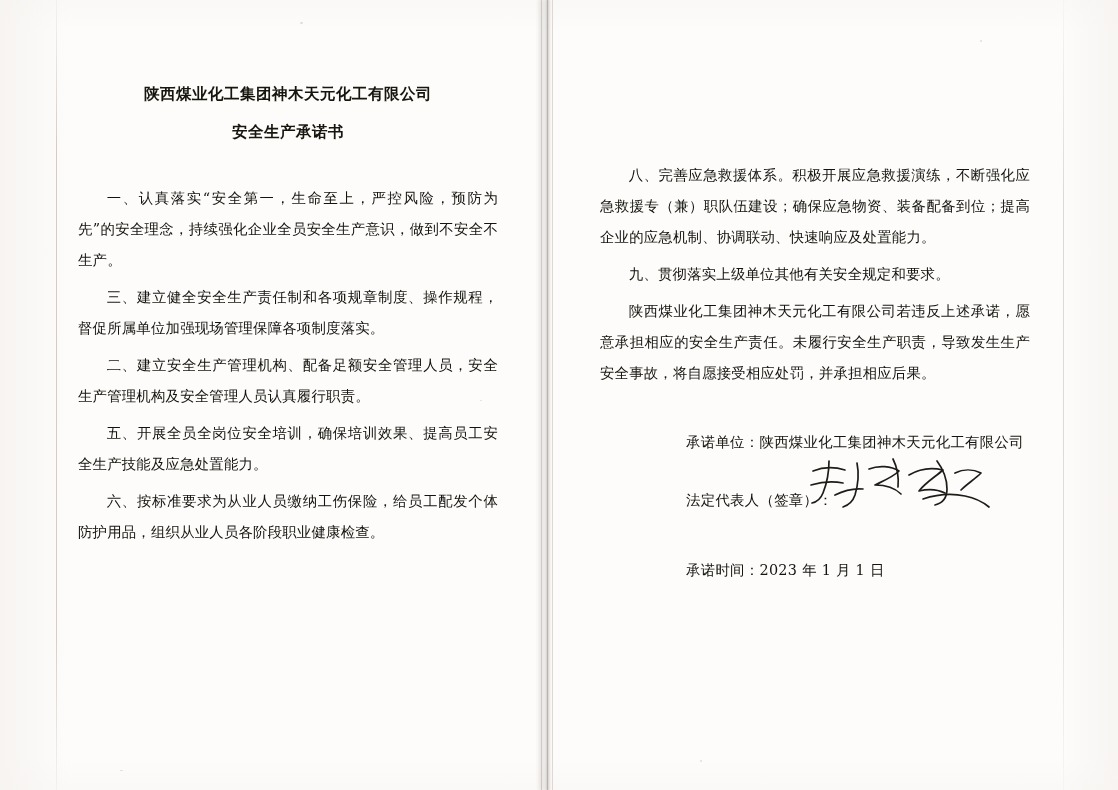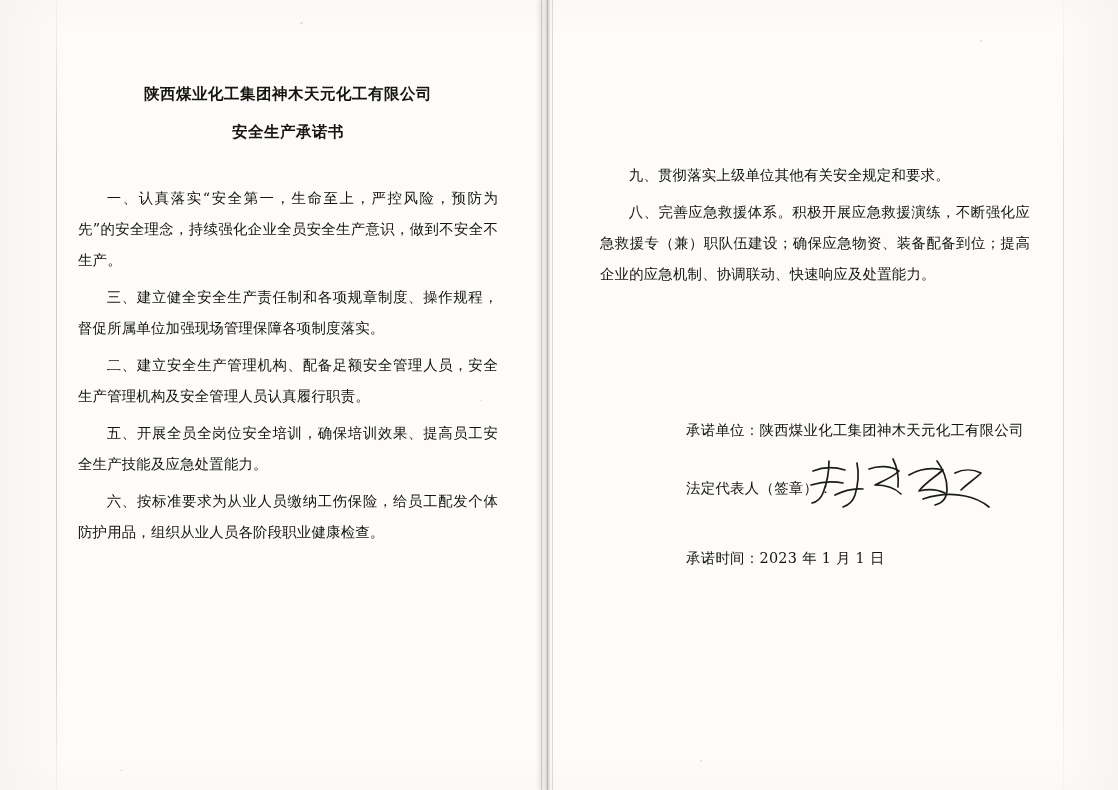--- a/index.html
+++ b/index.html
@@ -99,21 +99,21 @@
     left: 600px;
     top: 415px;
     width: 430px;
   }
   .sign-line {
     font-size: 14.4px;
     line-height: 30px;
     color: #14140e;
     letter-spacing: 0.3px;
   }
-  .sign-indent { padding-left: 86px; }
+  .sign-indent { padding-left: 86px; margin-top: 12px; }
   .sign-rep { padding-left: 86px; margin-top: 28px; position: relative; }
   .sign-date { padding-left: 86px; margin-top: 40px; }
 
   .signature {
     position: absolute;
     left: 805px;
     top: 455px;
     width: 190px;
     height: 60px;
     pointer-events: none;
@@ -155,22 +155,23 @@
 
     <p class="para">一、认真落实“安全第一，生命至上，严控风险，预防为先”的安全理念，持续强化企业全员安全生产意识，做到不安全不生产。</p>
     <p class="para">三、建立健全安全生产责任制和各项规章制度、操作规程，督促所属单位加强现场管理保障各项制度落实。</p>
     <p class="para">二、建立安全生产管理机构、配备足额安全管理人员，安全生产管理机构及安全管理人员认真履行职责。</p>
     <p class="para">五、开展全员全岗位安全培训，确保培训效果、提高员工安全生产技能及应急处置能力。</p>
     <p class="para">六、按标准要求为从业人员缴纳工伤保险，给员工配发个体防护用品，组织从业人员各阶段职业健康检查。</p>
 
   </div>
 
   <div class="rt-block">
+    <p class="para">八、完善应急救援体系。积极开展应急救援演练，不断强化应急救援专（兼）职队伍建设；确保应急物资、装备配备到位；提高企业的应急机制、协调联动、快速响应及处置能力。</p>
     <p class="para">九、贯彻落实上级单位其他有关安全规定和要求。</p>
-    <p class="para">八、完善应急救援体系。积极开展应急救援演练，不断强化应急救援专（兼）职队伍建设；确保应急物资、装备配备到位；提高企业的应急机制、协调联动、快速响应及处置能力。</p>
+    <p class="para">陕西煤业化工集团神木天元化工有限公司若违反上述承诺，愿意承担相应的安全生产责任。未履行安全生产职责，导致发生生产安全事故，将自愿接受相应处罚，并承担相应后果。</p>
   </div>
 
   <div class="sign-block">
     <div class="sign-line sign-indent">
       <span>承诺单位：</span><span>陕西煤业化工集团神木天元化工有限公司</span>
     </div>
     <div class="sign-line sign-rep">
       <span>法定代表人（签章）：</span>
     </div>
     <div class="sign-line sign-date">

